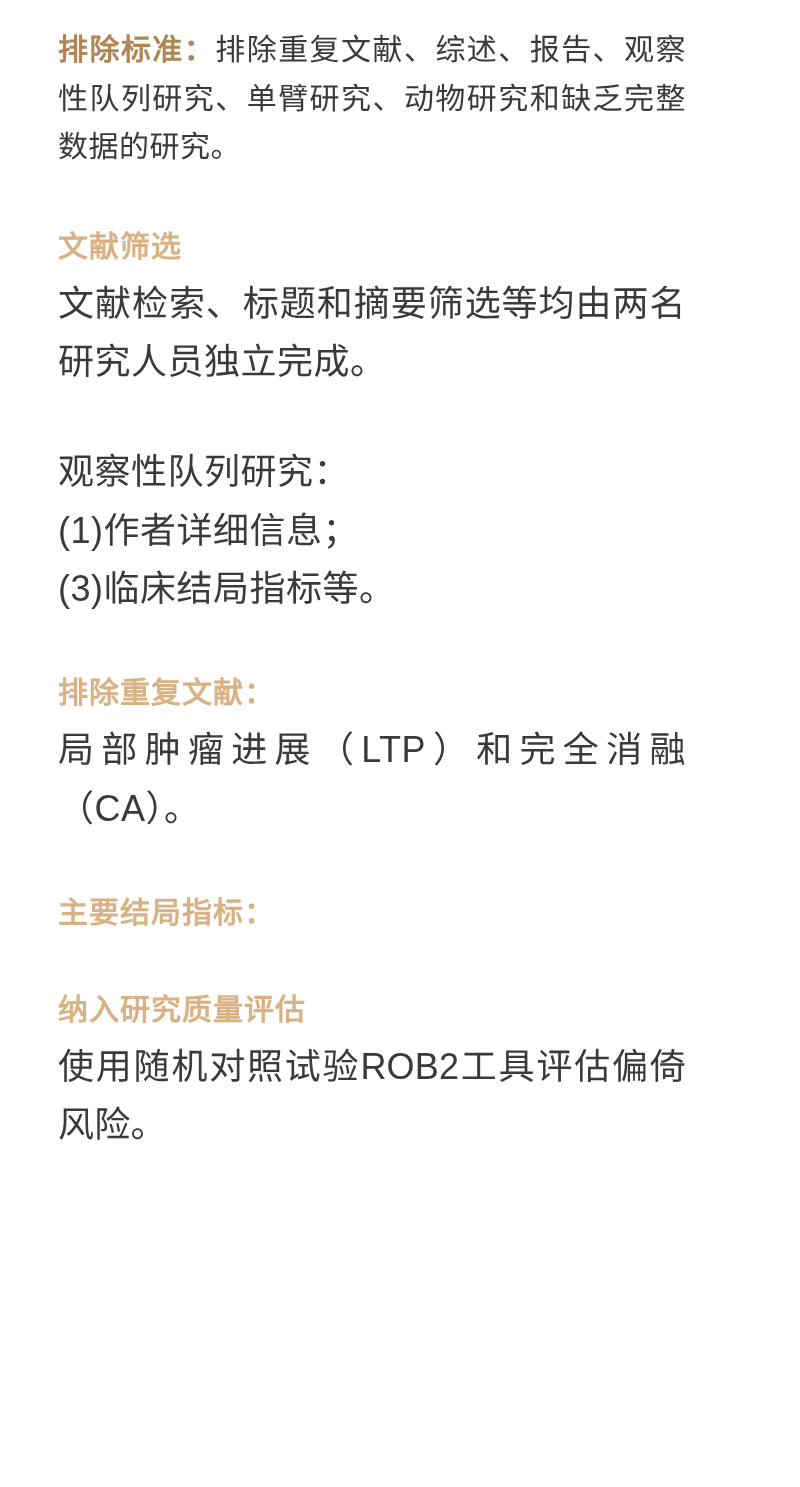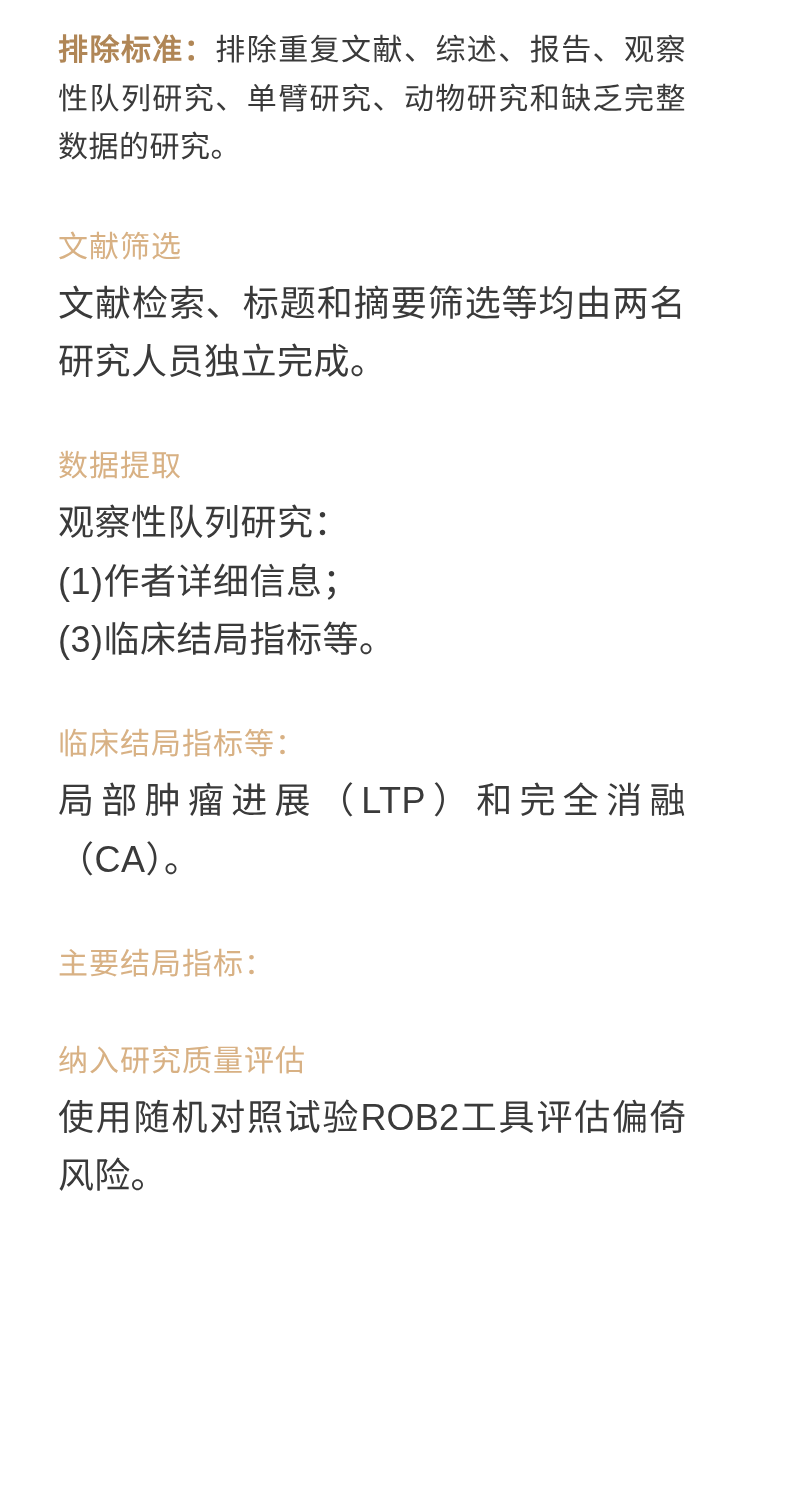--- a/index.html
+++ b/index.html
@@ -38,21 +38,21 @@
   .lead-label {
     color: #b08656;
     font-weight: bold;
   }
   .body-text {
     color: #3a3a3a;
   }
   
   .section-heading {
     color: #d8b184;
-    font-weight: normal;
+    font-weight: bold;
     font-size: 30px;
     line-height: 1.5;
     letter-spacing: 1px;
     margin: 0 0 6px 0;
   }
   .section-body {
     font-size: 36px;
     line-height: 1.62;
     letter-spacing: 0.5px;
     color: #3a3a3a;
@@ -76,28 +76,27 @@
   <div class="block gap-lg">
     <p class="lead-para"><span class="lead-label">排除标准：</span><span class="body-text">排除重复文献、综述、报告、观察性队列研究、单臂研究、动物研究和缺乏完整数据的研究。</span></p>
   </div>
 
   <div class="block gap-lg">
     <h2 class="section-heading">文献筛选</h2>
     <p class="section-body">文献检索、标题和摘要筛选等均由两名研究人员独立完成。</p>
   </div>
 
   <div class="block gap-lg">
-    <h2 class="section-heading">数据提取</h2>
     <p class="section-body">观察性队列研究：</p>
     <p class="section-body">(1)作者详细信息；</p>
     <p class="section-body">(3)临床结局指标等。</p>
   </div>
 
   <div class="block gap-lg">
-    <h2 class="section-heading">临床结局指标等：</h2>
+    <h2 class="section-heading">排除重复文献：</h2>
     <p class="section-body">局部肿瘤进展（LTP）和完全消融（CA）。</p>
   </div>
 
   <div class="block gap-lg">
     <h2 class="section-heading">主要结局指标：</h2>
   </div>
 
   <div class="block">
     <h2 class="section-heading">纳入研究质量评估</h2>
     <p class="section-body tight">使用随机对照试验ROB2工具评估偏倚风险。</p>

